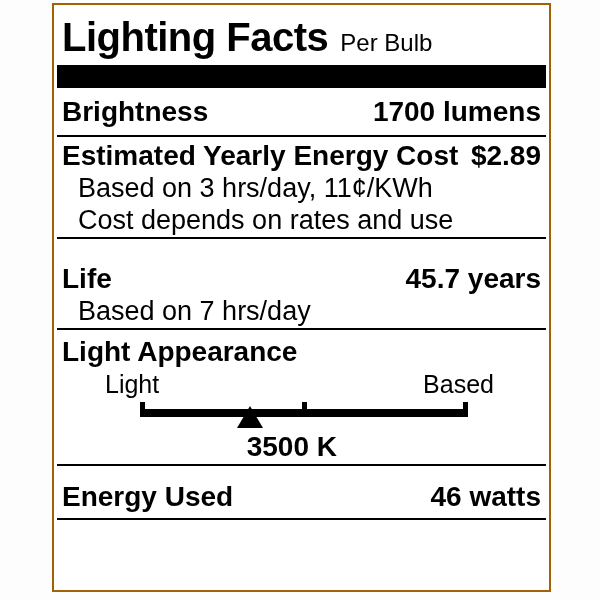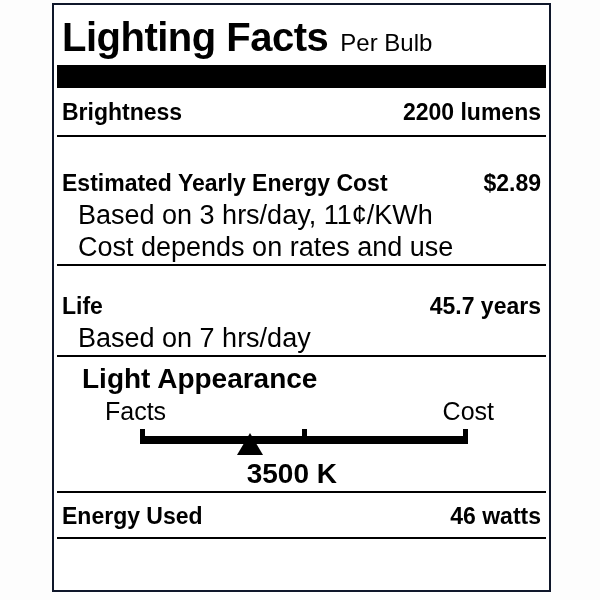--- a/index.html
+++ b/index.html
@@ -5,45 +5,45 @@
   html, body { margin:0; padding:0; }
   body {
     width:600px; height:600px; background:#fdfdfd;
     font-family:"Liberation Sans", sans-serif; color:#000;
     -webkit-font-smoothing:antialiased;
   }
   .screen { position:relative; width:600px; height:600px; }
 
   .label {
     position:absolute; left:52px; top:3px; width:499px; height:589px;
-    box-sizing:border-box; border:2px solid #0f172a; background:#fff;
+    box-sizing:border-box; border:2px solid #a16207; background:#fff;
   }
 
   
   .header { padding:8px 8px 0 8px; white-space:nowrap; }
   .title { font-size:40px; font-weight:bold; line-height:48px; letter-spacing:-0.5px; }
   .subtitle { font-size:24px; font-weight:normal; margin-left:12px; }
 
   .black-bar { height:23px; background:#000; margin:4px 3px 0 3px; }
 
   
   .sec { margin:0 3px; border-bottom:2px solid #000; }
   .row {
     display:flex; justify-content:space-between; align-items:baseline;
-    font-size:23px; font-weight:bold; line-height:32px;
+    font-size:28px; font-weight:bold; line-height:32px;
   }
   .note { font-size:27px; font-weight:normal; line-height:32px; padding-left:16px; }
 
   .sec-brightness { padding:8px 5px 7px 5px; }
-  .sec-energy     { padding:3px 5px 1px 5px;margin-top:27px; }
+  .sec-energy     { padding:3px 5px 1px 5px; }
   .sec-life       { padding:24px 5px 1px 5px; }
   .sec-appearance { padding:6px 5px 1px 5px; }
-  .sec-energy-used{ padding:7px 5px 5px 5px; }
+  .sec-energy-used{ padding:15px 5px 5px 5px; }
 
-  .appearance-heading { font-size:28px; font-weight:bold; line-height:32px;margin-left:20px; }
+  .appearance-heading { font-size:28px; font-weight:bold; line-height:32px; }
   .warm-cool {
     display:flex; justify-content:space-between;
     font-size:25px; font-weight:normal; line-height:32px;
     padding:0 47px 0 43px;
   }
 
   
   .scale { position:relative; height:31px; }
   .scale-track { position:absolute; left:78px; top:9px; width:328px; height:8px; background:#000; }
   .tick { position:absolute; width:5px; height:15px; background:#000; top:-7px; }
@@ -68,21 +68,21 @@
 
     <div class="header">
       <span class="title">Lighting Facts</span><span class="subtitle">Per Bulb</span>
     </div>
 
     <div class="black-bar"></div>
 
     <div class="sec sec-brightness">
       <div class="row">
         <span>Brightness</span>
-        <span>2200 lumens</span>
+        <span>1700 lumens</span>
       </div>
     </div>
 
     <div class="sec sec-energy">
       <div class="row">
         <span>Estimated Yearly Energy Cost</span>
         <span>$2.89</span>
       </div>
       <div class="note">Based on 3 hrs/day, 11¢/KWh</div>
       <div class="note">Cost depends on rates and use</div>
@@ -92,22 +92,22 @@
       <div class="row">
         <span>Life</span>
         <span>45.7 years</span>
       </div>
       <div class="note">Based on 7 hrs/day</div>
     </div>
 
     <div class="sec sec-appearance">
       <div class="appearance-heading">Light Appearance</div>
       <div class="warm-cool">
-        <span>Facts</span>
-        <span>Cost</span>
+        <span>Light</span>
+        <span>Based</span>
       </div>
       <div class="scale">
         <div class="scale-track">
           <div class="tick tick-left"></div>
           <div class="tick tick-mid"></div>
           <div class="tick tick-right"></div>
           <div class="marker" style="left: calc(33.5% - 13px);"></div>
         </div>
       </div>
       <div class="kelvin">3500 K</div>

